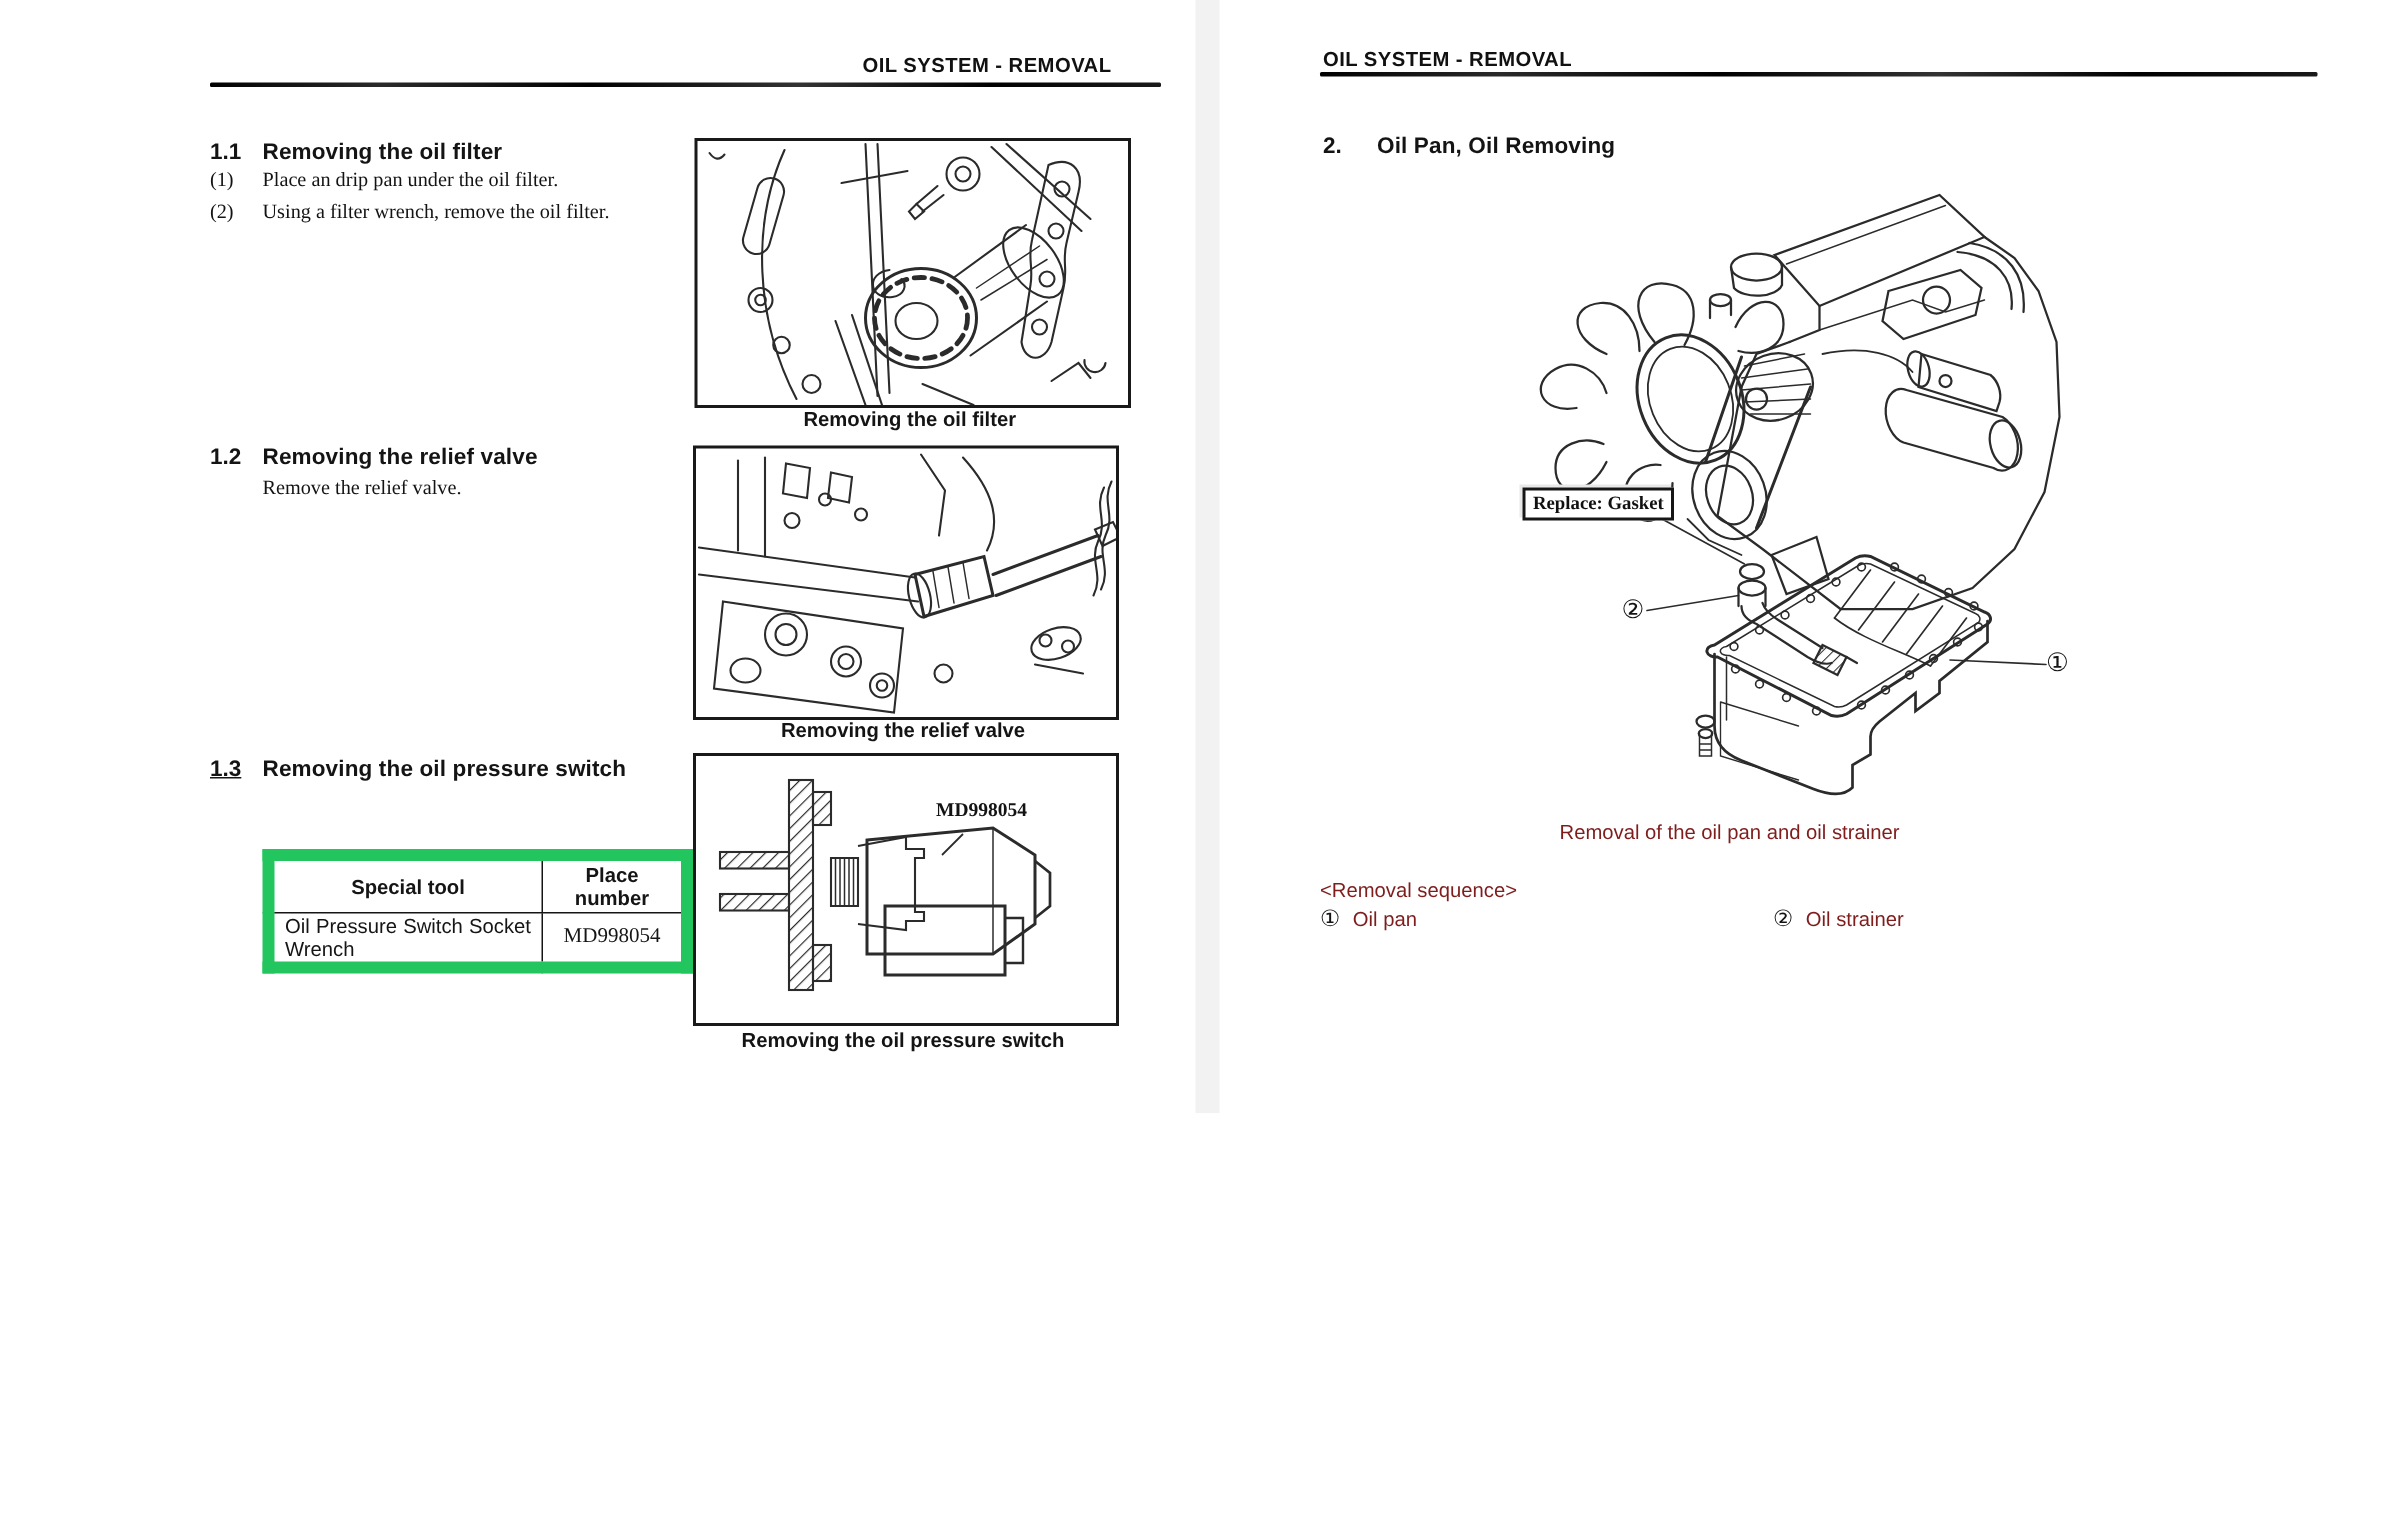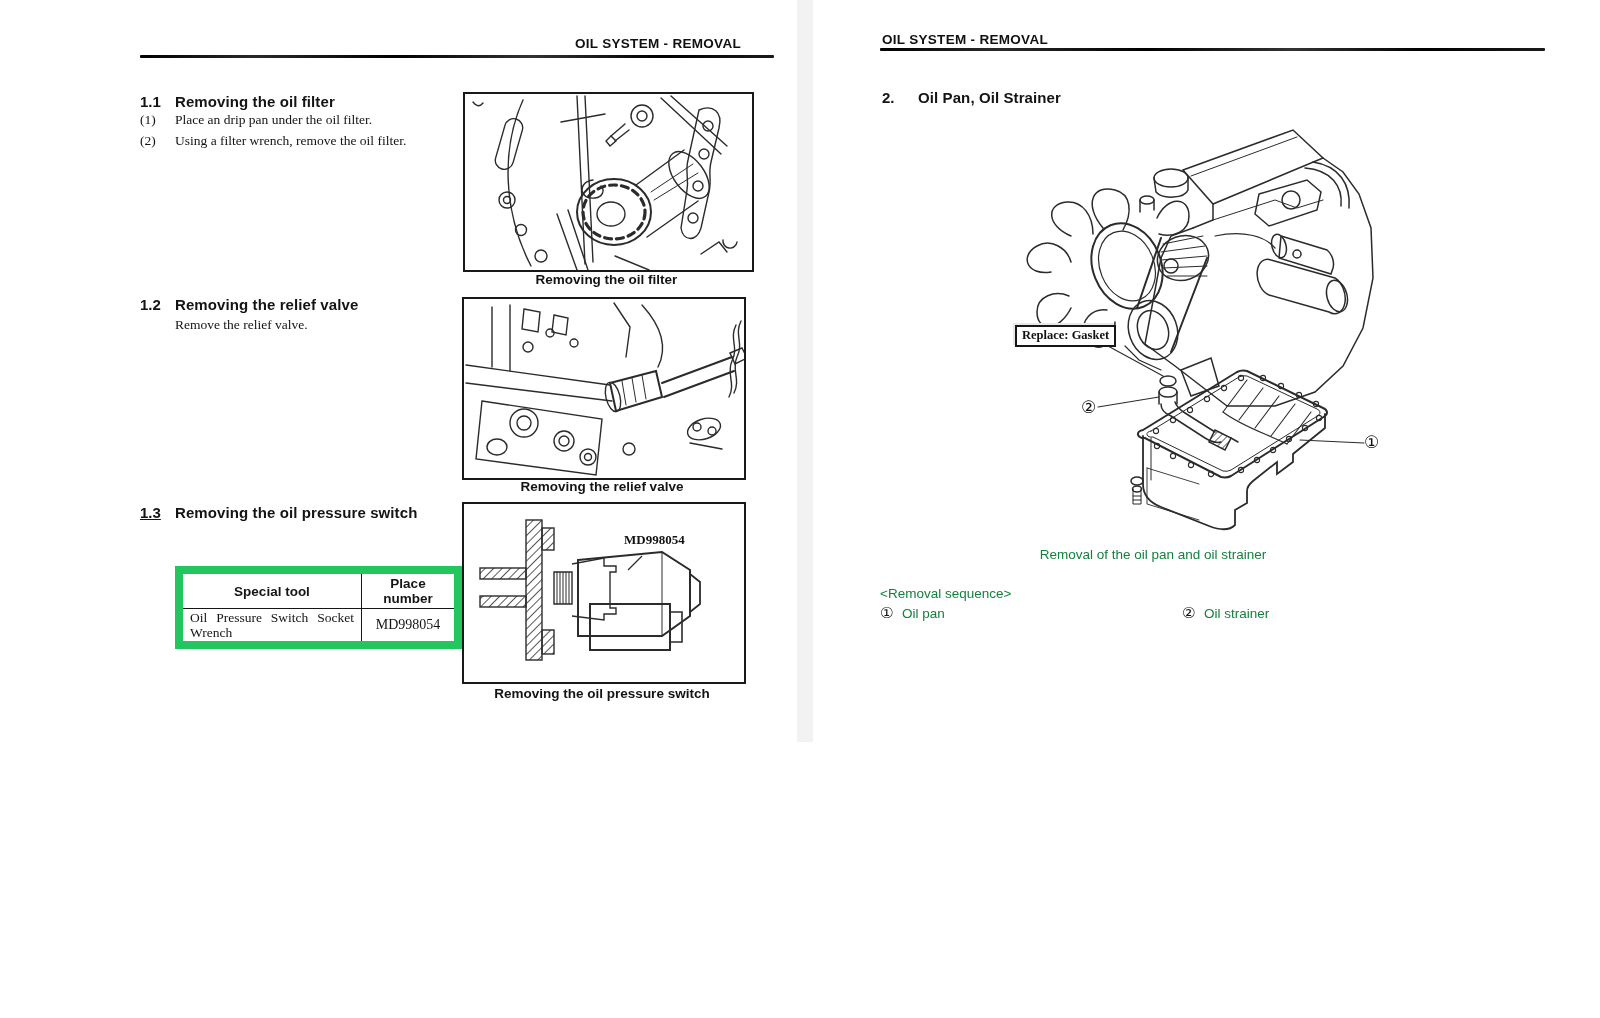--- a/index.html
+++ b/index.html
@@ -10,27 +10,27 @@
   .hdr{font-size:13.5px;font-weight:700;letter-spacing:.3px;color:#111;}
   .rule{height:3px;background:linear-gradient(90deg,#000 0%,#2a2a2a 18%,#000 40%,#333 62%,#000 82%,#1a1a1a 100%);border-radius:1px;}
   .sec-num{font-size:15px;font-weight:700;color:#141414;}
   .sec-title{font-size:15px;font-weight:700;color:#141414;letter-spacing:.1px;}
   .serif{font-family:"Liberation Serif",serif;font-size:13.5px;color:#131313;}
   .figbox{border:2px solid #191919;background:#fff;}
   .figcap{font-size:13.5px;font-weight:700;text-align:center;color:#141414;}
   .ptable{border-collapse:collapse;border:8px solid #22c55e;}
   .ptable th{border:1.5px solid #151515;font-size:13.5px;font-weight:700;text-align:center;padding:2px 4px;height:19px;}
   .ptable td{border:1.5px solid #151515;padding:1px 7px;}
-  .cell-tool{font-family:Liberation Serif, serif;font-size:13.5px;text-align:justify;text-justify:inter-word;line-height:15px;width:164px;}
+  .cell-tool{font-family:Liberation Sans, sans-serif;font-size:13.5px;text-align:justify;text-justify:inter-word;line-height:15px;width:164px;}
   .cell-part{font-family:"Liberation Serif",serif;font-size:14px;text-align:center;width:78px;}
   .pagenum{font-size:16px;font-weight:700;color:#101010;letter-spacing:1px;}
   .callout{font-family:"DejaVu Sans",sans-serif;font-size:17px;line-height:17px;color:#141414;font-weight:400;}
   .replace-box{border:2px solid #161616;padding:1px 5px 2px 5px;font-family:"Liberation Serif",serif;
                font-weight:700;font-size:12.5px;color:#111;background:#fff;box-shadow:-2px -2px 0 0 #e8e8e8;}
-  .seq{font-size:13.5px;color:#15803d;}
+  .seq{font-size:13.5px;color:#7f1d1d;}
   .speck{background:#8a8a8a;border-radius:50%;}
   .scanbar{background:#edeffb;}
   svg{display:block;}
 </style>
 </head>
 <body>
 
 <div id="canvas">
 
   <div class="abs gutter"></div>
@@ -185,21 +185,21 @@
     <div class="abs speck" style="left:369px;top:961px;width:2px;height:2px;"></div>
     <div class="abs scanbar" style="left:52px;top:1009px;width:60px;height:9px;"></div>
   </div>
 
   <div class="abs" style="left:813px;top:0;width:787px;height:1018px;">
 
     <div class="abs hdr" style="left:69px;top:32px;">OIL SYSTEM - REMOVAL</div>
     <div class="abs rule" style="left:67px;top:48px;width:665px;"></div>
 
     <div class="abs sec-num" style="left:69px;top:89px;">2.</div>
-    <div class="abs sec-title" style="left:105px;top:89px;">Oil Pan, Oil Strainer</div>
+    <div class="abs sec-title" style="left:105px;top:89px;">Oil Pan, Oil Removing</div>
 
     <svg class="abs" width="430" height="430" viewBox="0 0 430 430" style="left:162px;top:108px;">
       <defs>
         <pattern id="hatch4" width="5" height="5" patternUnits="userSpaceOnUse" patternTransform="rotate(45)">
           <line x1="0" y1="0" x2="0" y2="5" stroke="#2b2b2b" stroke-width="1.4"></line>
         </pattern>
       </defs>
       <g stroke="#2b2b2b" fill="none" stroke-width="1.5" stroke-linecap="round">
         <path d="M208,62 L318,22 L348,50 L238,96 Z"></path>
         <path d="M216,68 L322,29" stroke-width="1"></path>

